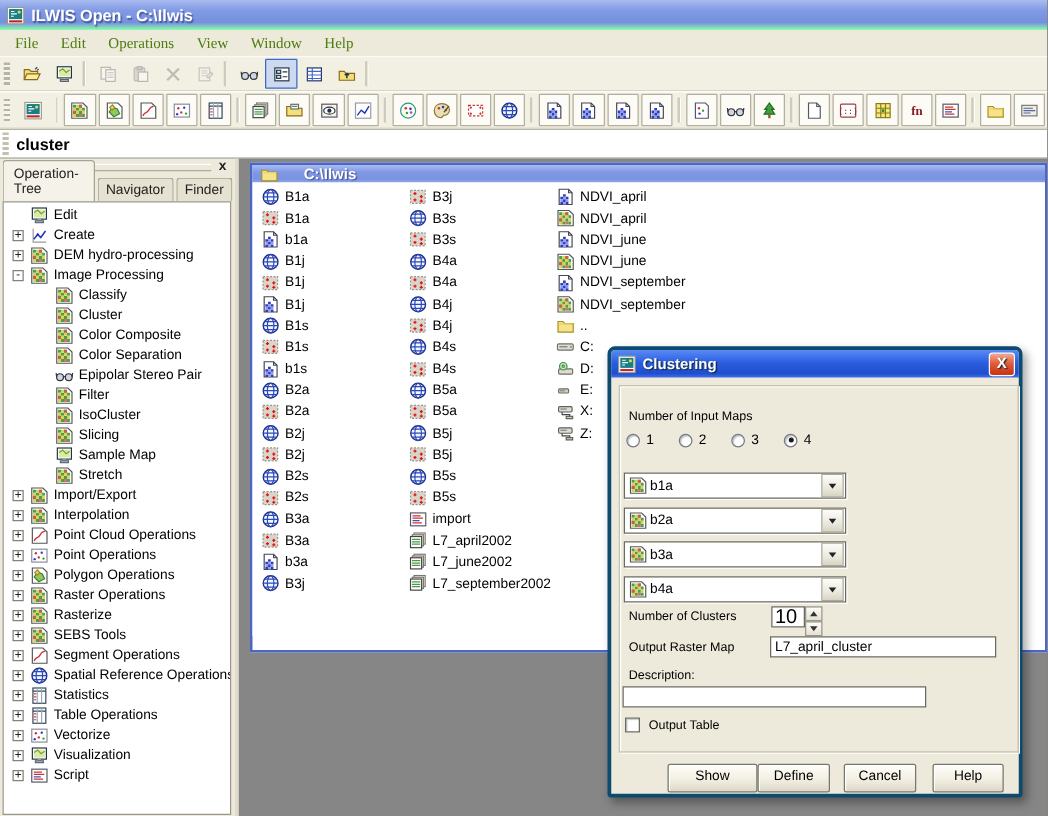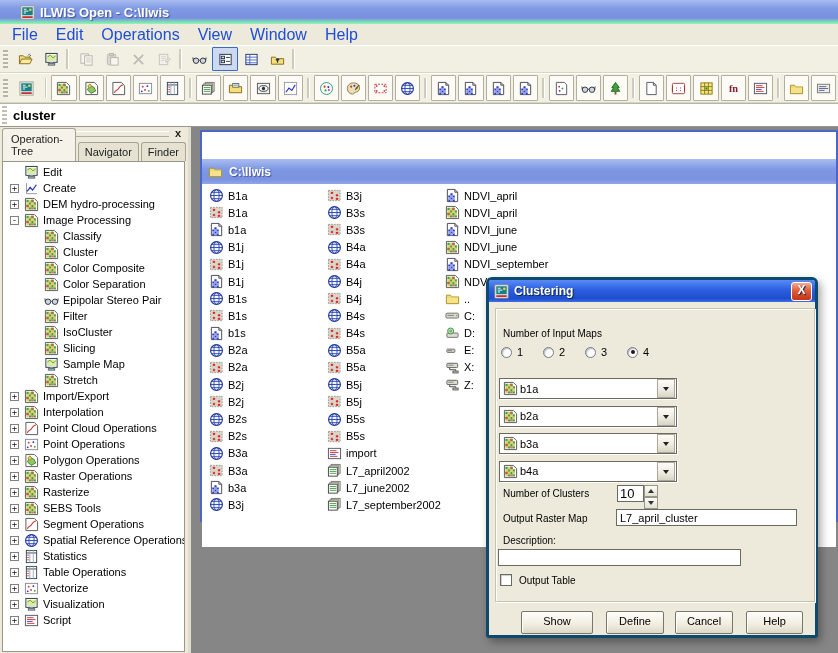--- a/index.html
+++ b/index.html
@@ -4,27 +4,27 @@
 <style>
   html,body{margin:0;padding:0;background:#555;}
   .screen{position:relative;width:838px;height:653px;overflow:hidden;background:#EDEADB;
           font-family:"Liberation Sans",sans-serif;font-size:11px;color:#000;}
   .ic{display:inline-flex;width:16px;height:16px;flex:0 0 16px;align-items:center;justify-content:center}
   .ic svg{width:15px;height:15px}
 
   
   .titlebar{position:absolute;left:0;top:0;width:838px;height:24px;
     background:linear-gradient(180deg,#a9bcf0 0%,#809ae4 35%,#7790de 75%,#8fa 100%,#93a8ea 100%);
-    display:flex;align-items:center;gap:5px;padding-left:19px;box-sizing:border-box;}
+    display:flex;align-items:center;gap:5px;padding-left:4px;box-sizing:border-box;}
   .titlebar .t{color:#fff;font-weight:bold;font-size:13px;text-shadow:1px 1px 1px #44549a;}
 
   
   .menubar{position:absolute;left:0;top:24px;width:838px;height:22px;background:#EDEADB;
     border-bottom:1px solid #fff;display:flex;align-items:center;padding-left:3px;box-sizing:border-box;}
-  .menu-item{padding:3px 9px;font-size:16px;color:#1d4ed8;}
+  .menu-item{padding:3px 9px;font-size:12px;color:#4d7c0f;font-family:Liberation Serif, serif;}
 
   
   .tb{position:absolute;left:0;display:flex;align-items:center;background:#F2EFE3;
       border-bottom:1px solid #d9d5c5;box-sizing:border-box;padding-left:3px;}
   .tb::before{content:"";width:5px;height:18px;margin-right:4px;
       background:repeating-linear-gradient(180deg,#b8b4a4 0 2px,#f6f4ea 2px 4px);}
   .tb1{top:46px;height:27px;width:838px;}
   .tb2{top:73px;height:30px;width:838px;border-top:1px solid #fff;}
   .tb-btn{width:24px;height:22px;display:flex;align-items:center;justify-content:center;
       border:1px solid transparent;border-radius:1px;}
@@ -62,23 +62,23 @@
   .tree-row .ic{margin-right:4px;}
   .tree-row.child{padding-left:20px;}
   .tree-lbl{font-size:11px;}
 
   
   .mdi{position:absolute;left:191px;top:127px;width:647px;height:526px;background:#868686;}
 
   
   .catalog{position:absolute;left:9px;top:3px;width:634px;height:388px;
      border:2px solid #4a66c8;background:#fff;box-sizing:content-box;}
-  .cat-title{height:25px;background:linear-gradient(180deg,#aabdf1 0%,#8099e4 40%,#7a92e0 80%,#90a6ea 100%);
-     display:flex;align-items:center;gap:6px;padding-left:5px;color:#fff;font-weight:bold;font-size:12px;
-     text-shadow:1px 1px 1px #44549a;margin-top:27px;}
+  .cat-title{height:14px;background:linear-gradient(180deg,#aabdf1 0%,#8099e4 40%,#7a92e0 80%,#90a6ea 100%);
+     display:flex;align-items:center;gap:20px;padding-left:5px;color:#fff;font-weight:bold;font-size:12px;
+     text-shadow:1px 1px 1px #44549a;}
   .cat-body{position:relative;height:363px;background:#fff;overflow:hidden;}
   .cat-col{position:absolute;top:3px;}
   .cat-col.c1{left:6px;}.cat-col.c2{left:124px;}.cat-col.c3{left:242px;}
   .cat-row{height:17.2px;display:flex;align-items:center;white-space:nowrap;}
   .cat-row .ic{margin-right:4px;}
 
   
   .dialog{position:absolute;left:486px;top:277px;width:332px;height:361px;box-sizing:border-box;
      border:3px solid #0c4a6e;border-radius:6px 6px 3px 3px;background:#EDEADB;
      box-shadow:3px 4px 8px rgba(0,0,0,.35);}
@@ -100,21 +100,21 @@
   .combo{position:absolute;left:10px;width:178px;height:21px;box-sizing:border-box;border:1px solid #6a6a60;
      background:#fff;display:flex;align-items:center;box-shadow:1px 1px 0 #fff;}
   .combo .ic{margin:0 2px;}
   .combo-arrow{margin-left:auto;width:16px;height:17px;margin-right:1px;
      background:linear-gradient(180deg,#fdfcf8,#eceadf 60%,#d8d4c4);border:1px solid #aaa698;
      display:flex;align-items:center;justify-content:center;}
   .combo-arrow::after{content:"";width:0;height:0;border:3.5px solid transparent;border-top:4.5px solid #222;margin-top:4px;}
   .field{position:absolute;box-sizing:border-box;border:1px solid #6a6a60;background:#fff;
      font-family:inherit;font-size:11px;padding:1px 3px;outline:0;}
   .spin{position:absolute;display:flex;}
-  .spin input{width:27px;height:17px;box-sizing:border-box;border:1px solid #6a6a60;font-family:inherit;font-size:13px;padding:1px 2px;outline:0;}
+  .spin input{width:27px;height:17px;box-sizing:border-box;border:1px solid #6a6a60;font-family:inherit;font-size:16px;padding:1px 2px;outline:0;}
   .spin-btns{display:flex;flex-direction:column;width:14px;height:17px;}
   .spin-b{flex:1;background:linear-gradient(180deg,#fdfcf8,#e4e1d2);border:1px solid #9a968a;
      display:flex;align-items:center;justify-content:center;}
   .spin-b.up::after{content:"";border:3px solid transparent;border-bottom:4px solid #333;margin-bottom:3px;}
   .spin-b.dn::after{content:"";border:3px solid transparent;border-top:4px solid #333;margin-top:3px;}
   .checkbox{position:absolute;width:12px;height:12px;box-sizing:border-box;background:#fff;
      border:1px solid #6a6a60;box-shadow:inset 1px 1px 1px #ccc;}
   .dlg-btn{position:absolute;height:21px;background:linear-gradient(180deg,#fefdf9 0%,#f2efe2 55%,#ddd9c8 100%);
      border:1px solid #77776b;border-radius:2px;font-size:11px;text-align:center;line-height:19px;
      box-shadow:inset 1px 1px 0 #fff;}
@@ -1516,21 +1516,21 @@
       <span class="dlg-label" style="left:14px;top:211px;">Output Raster Map</span>
       <input class="field" style="left: 127px; top: 207px; width: 181px; height: 17px;" value="L7_april_cluster">
 
       <span class="dlg-label" style="left:14px;top:233px;">Description:</span>
       <input class="field" style="left: 9px; top: 247px; width: 243px; height: 17px;" value="">
 
       <span class="checkbox" style="left:11px;top:272px;"></span>
       <span class="dlg-label" style="left:30px;top:273px;">Output Table</span>
 
       <div id="dlg-buttons">
-          <div class="dlg-btn" style="left: 32px; width: 70px; top: 309px;">Show</div>
+          <div class="dlg-btn" style="left: 45px; width: 70px; top: 309px;">Show</div>
           <div class="dlg-btn" style="left: 117px; width: 56px; top: 309px;">Define</div>
           <div class="dlg-btn" style="left: 186px; width: 56px; top: 309px;">Cancel</div>
           <div class="dlg-btn" style="left: 257px; width: 55px; top: 309px;">Help</div>
         </div>
     </div>
   </div>
 
 </div>
 
 </body></html>

